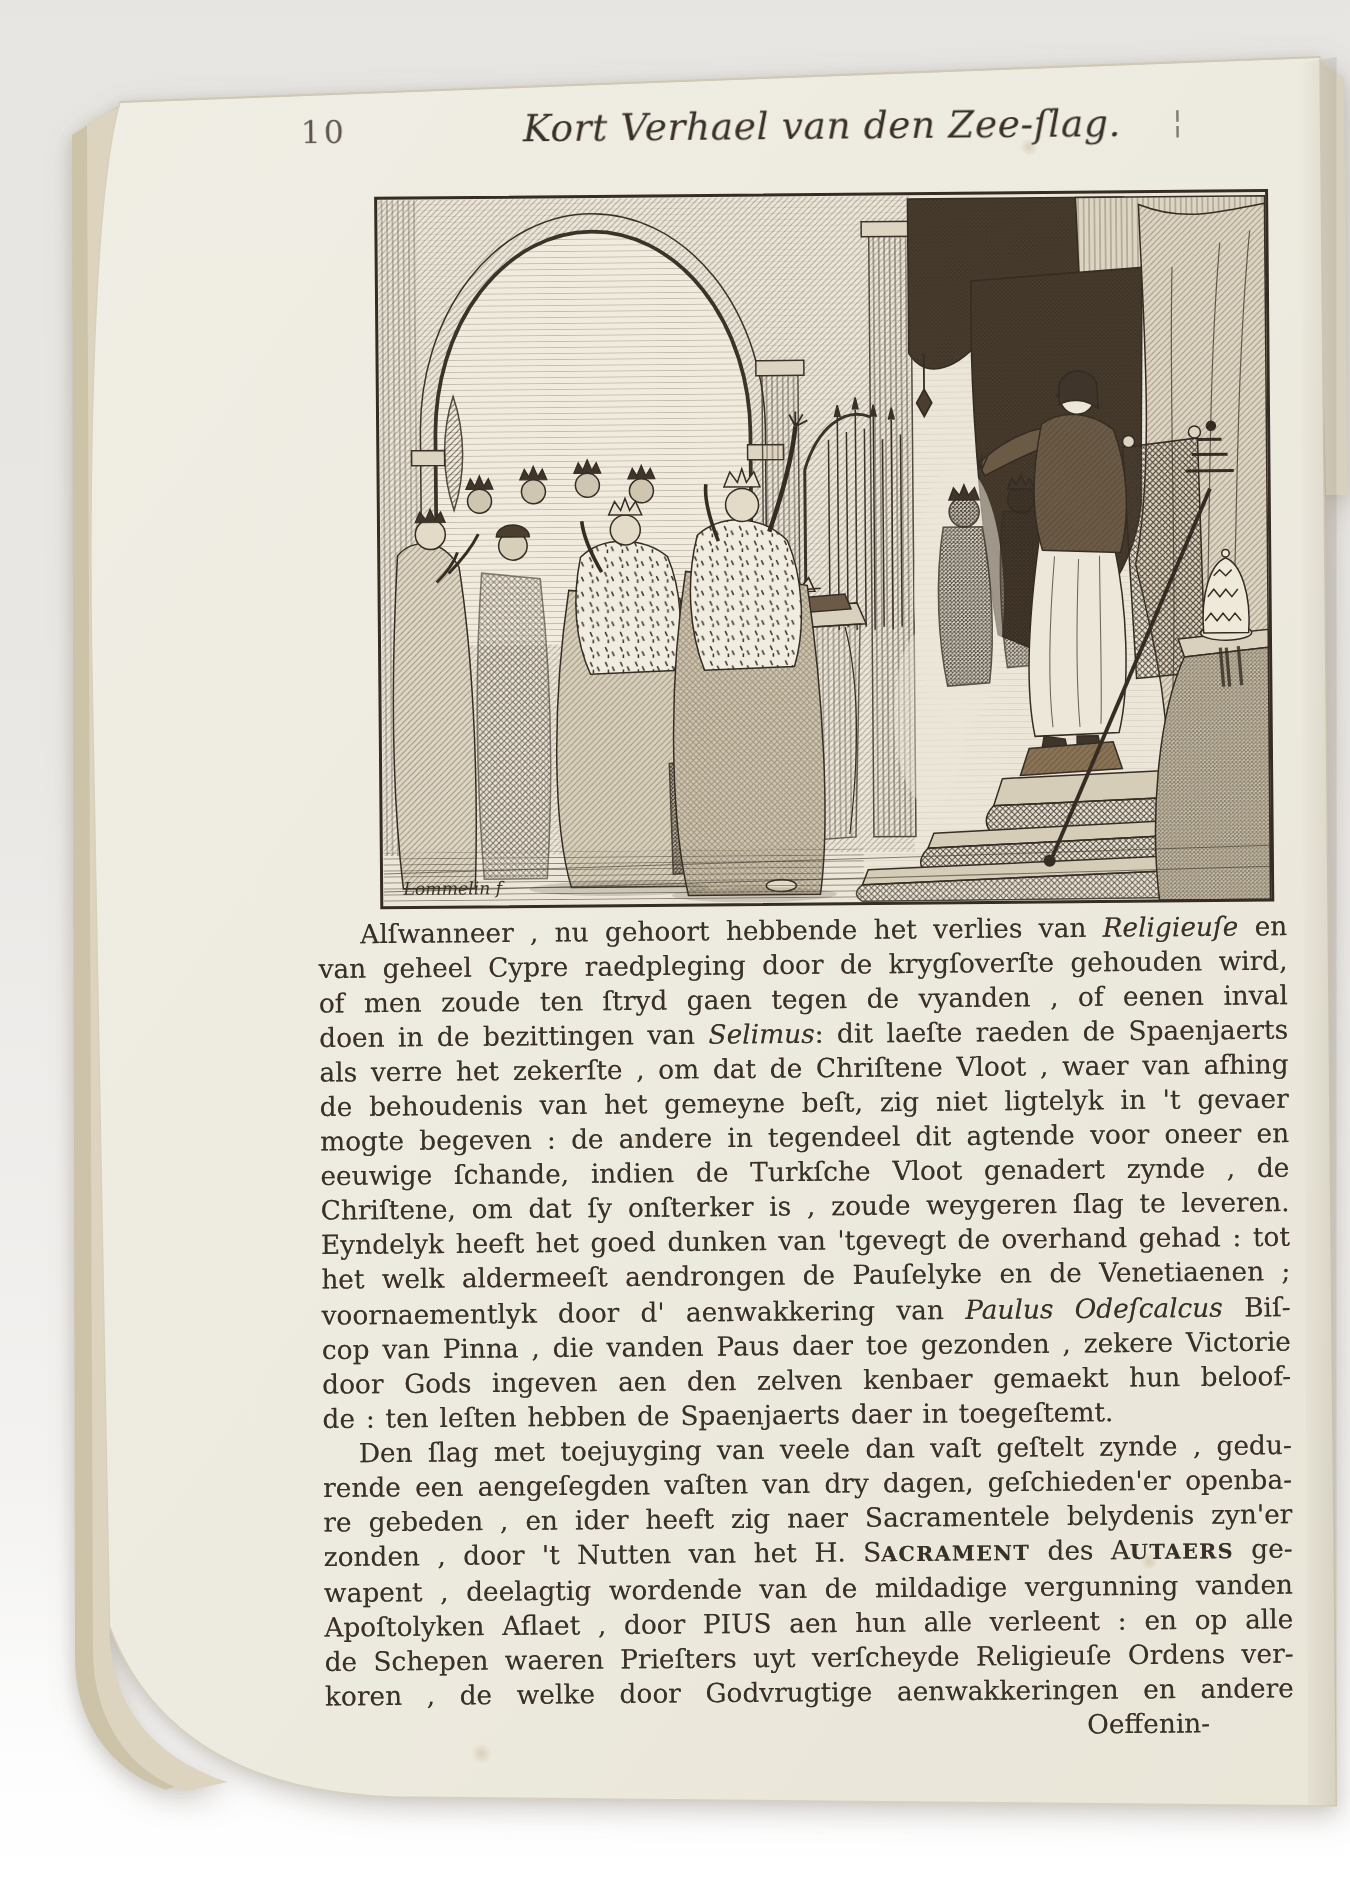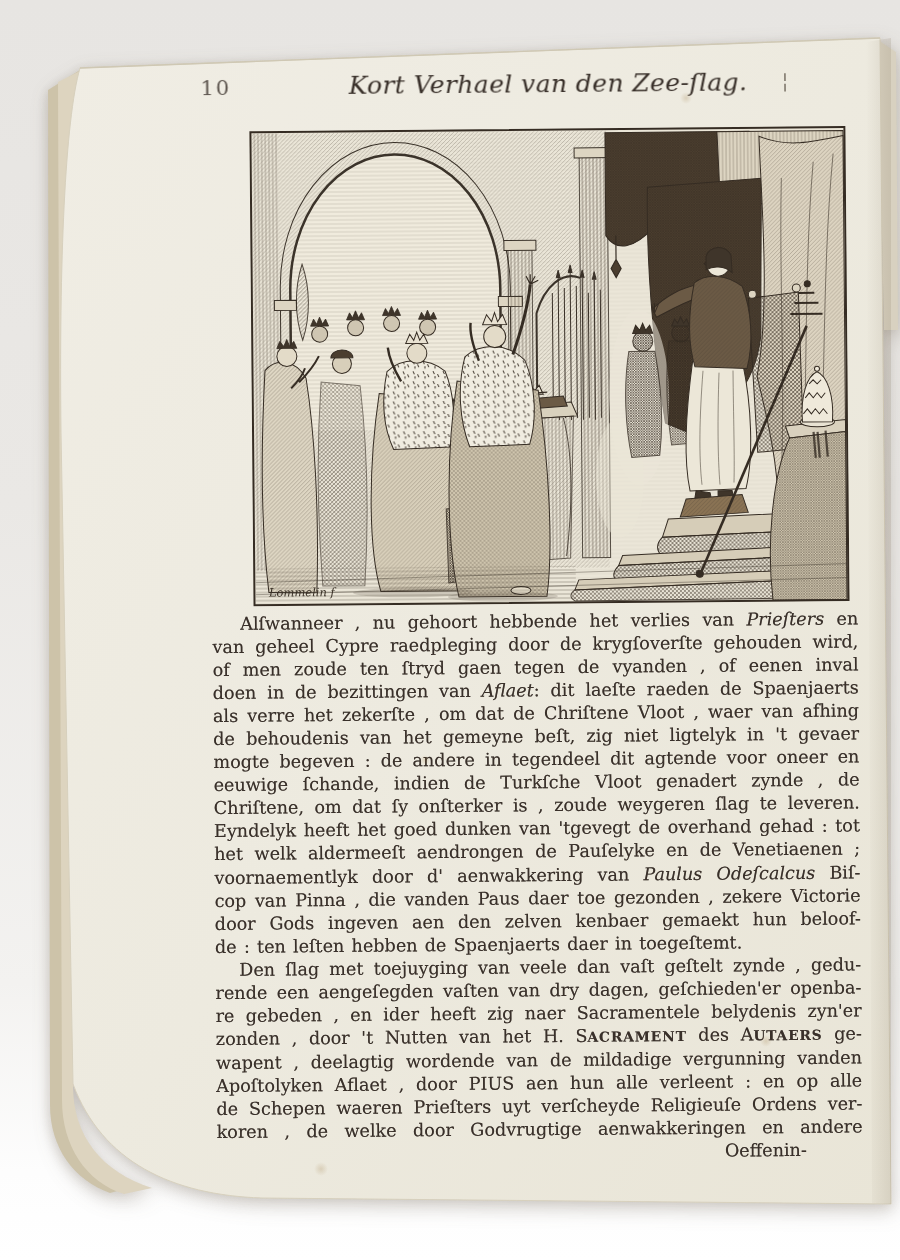--- a/index.html
+++ b/index.html
@@ -256,24 +256,24 @@
         <path d="M3,452 L594,438 M3,464 L594,452" stroke="#3b332a" stroke-width=".7" opacity=".6"></path>
         <ellipse cx="160" cy="463" rx="60" ry="5" fill="#4a3f30" opacity=".18"></ellipse>
         <ellipse cx="250" cy="468" rx="55" ry="5" fill="#4a3f30" opacity=".18"></ellipse>
       </g>
 
       <rect x="1.5" y="1.5" width="594" height="473" fill="none" stroke="#352c23" stroke-width="2"></rect>
       <text x="16" y="466" font-family="DejaVu Serif, serif" font-style="italic" font-size="11.5" fill="#3a3127">Lommelin f</text>
     </svg>
 
     <div id="bodytext">
-        <div class="tl just" style="text-indent: 28px;"><span class="s-n">Alſwanneer , nu gehoort hebbende het verlies van </span><span class="s-i">Prieſters</span><span class="s-n"> en</span></div>
+        <div class="tl just" style="text-indent: 28px;"><span class="s-n">Alſwanneer , nu gehoort hebbende het verlies van </span><span class="s-i">Religieuſe</span><span class="s-n"> en</span></div>
         <div class="tl just"><span class="s-n">van geheel Cypre raedpleging door de krygſoverſte gehouden wird,</span></div>
         <div class="tl just"><span class="s-n">of men zoude ten ſtryd gaen tegen de vyanden , of eenen inval</span></div>
-        <div class="tl just"><span class="s-n">doen in de bezittingen van </span><span class="s-i">Aflaet</span><span class="s-n">: dit laeſte raeden de Spaenjaerts</span></div>
+        <div class="tl just"><span class="s-n">doen in de bezittingen van </span><span class="s-i">Selimus</span><span class="s-n">: dit laeſte raeden de Spaenjaerts</span></div>
         <div class="tl just"><span class="s-n">als verre het zekerſte , om dat de Chriſtene Vloot , waer van afhing</span></div>
         <div class="tl just"><span class="s-n">de behoudenis van het gemeyne beſt, zig niet ligtelyk in 't gevaer</span></div>
         <div class="tl just"><span class="s-n">mogte begeven : de andere in tegendeel dit agtende voor oneer en</span></div>
         <div class="tl just"><span class="s-n">eeuwige ſchande, indien de Turkſche Vloot genadert zynde , de</span></div>
         <div class="tl just"><span class="s-n">Chriſtene, om dat ſy onſterker is , zoude weygeren ſlag te leveren.</span></div>
         <div class="tl just"><span class="s-n">Eyndelyk heeft het goed dunken van 'tgevegt de overhand gehad : tot</span></div>
         <div class="tl just"><span class="s-n">het welk aldermeeſt aendrongen de Pauſelyke en de Venetiaenen ;</span></div>
         <div class="tl just"><span class="s-n">voornaementlyk door d' aenwakkering van </span><span class="s-i">Paulus Odeſcalcus</span><span class="s-n"> Biſ-</span></div>
         <div class="tl just"><span class="s-n">cop van Pinna , die vanden Paus daer toe gezonden , zekere Victorie</span></div>
         <div class="tl just"><span class="s-n">door Gods ingeven aen den zelven kenbaer gemaekt hun beloof-</span></div>

